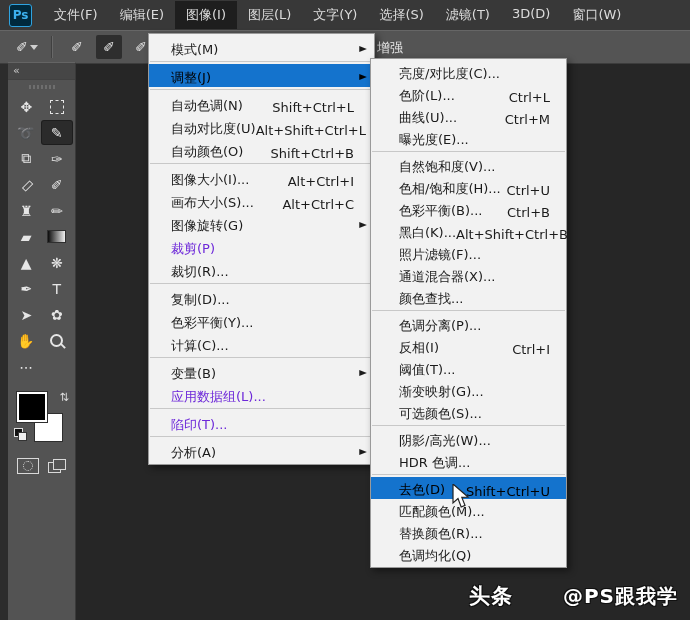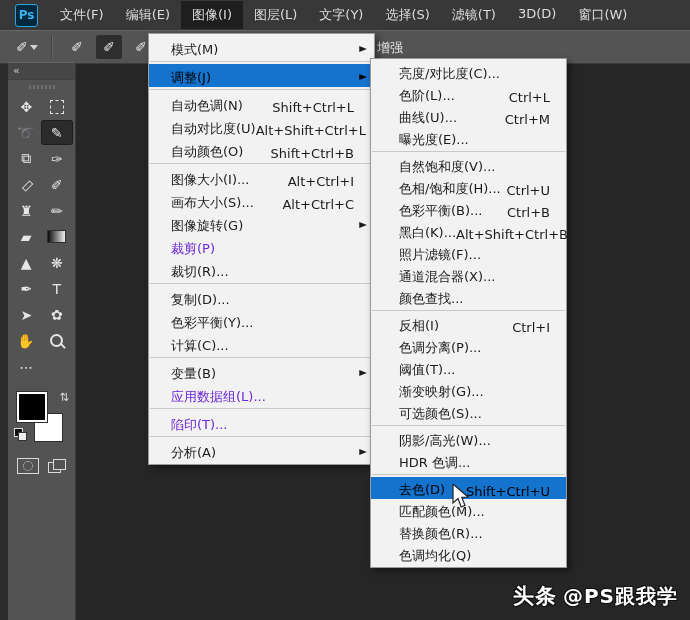--- a/index.html
+++ b/index.html
@@ -1,21 +1,21 @@
 <!DOCTYPE html>
 <html><head>
 <meta charset="utf-8">
 <style>
   html,body{margin:0;padding:0;background:#fff;}
   #app{position:relative;width:690px;height:620px;background:#262626;overflow:hidden;
        font-family:"DejaVu Sans","Liberation Sans",sans-serif;-webkit-font-smoothing:antialiased;}
 
   
   .menubar{position:absolute;top:0;left:0;right:0;height:30px;background:#383838;
-           display:flex;align-items:center;color:#dcdcdc;font-size:13px;z-index:5;padding-left:6px;}
+           display:flex;align-items:center;color:#dcdcdc;font-size:13px;z-index:5;}
   .ps-logo{width:21px;height:21px;margin:0 11px 0 9px;background:#00293d;border:1px solid #2fa3e0;
            border-radius:3px;color:#3cb1ef;font-weight:bold;font-size:12px;
            display:flex;align-items:center;justify-content:center;flex:0 0 auto;}
   .mitem{padding:5px 11px;cursor:default;white-space:nowrap;}
   .mitem.active{background:#1e1e1e;}
 
   
   .optionsbar{position:absolute;top:30px;left:0;right:0;height:32px;background:#545454;
               border-top:1px solid #666;border-bottom:1px solid #3c3c3c;z-index:1;}
   .ob-left{position:absolute;left:14px;top:3px;height:26px;display:flex;align-items:center;gap:6px;}
@@ -82,21 +82,21 @@
   .mi.hl{background:#1473cd;color:#000000;}
   .mi.dis{color:#6d28d9;}
   .sep{height:1px;background:#c8c8c8;margin:2px 1px;}
 
   
   .cursor{position:absolute;left:452px;top:484px;z-index:20;}
   .watermark{position:absolute;right:12px;bottom:10px;z-index:3;color:#fff;
              text-shadow:1px 1px 0 #111,-1px 1px 0 #111,1px -1px 0 #111,-1px -1px 0 #111;
              font-size:20px;letter-spacing:1px;}
   .watermark .badge{font-weight:900;margin-right:6px;font-size:21px;}
-  .watermark .handle{font-weight:700;}
+  .watermark .handle{font-weight:700;margin-left:44px;}
 </style>
 </head>
 <body>
 
 <div id="app">
 
   <div class="menubar">
     <div class="ps-logo">Ps</div>
     <div style="display:flex;">
         <div class="mitem">文件(F)</div>
@@ -329,25 +329,25 @@
         <span class="lab">照片滤镜(F)...</span>
       </div>
       <div class="mi">
         <span class="lab">通道混合器(X)...</span>
       </div>
       <div class="mi">
         <span class="lab">颜色查找...</span>
       </div>
       <div class="sep"></div>
       <div class="mi">
+        <span class="lab">色调分离(P)...</span>
+      </div>
+      <div class="mi">
         <span class="lab">反相(I)</span>
         <span class="sc">Ctrl+I</span>
-      </div>
-      <div class="mi">
-        <span class="lab">色调分离(P)...</span>
       </div>
       <div class="mi">
         <span class="lab">阈值(T)...</span>
       </div>
       <div class="mi">
         <span class="lab">渐变映射(G)...</span>
       </div>
       <div class="mi">
         <span class="lab">可选颜色(S)...</span>
       </div>

